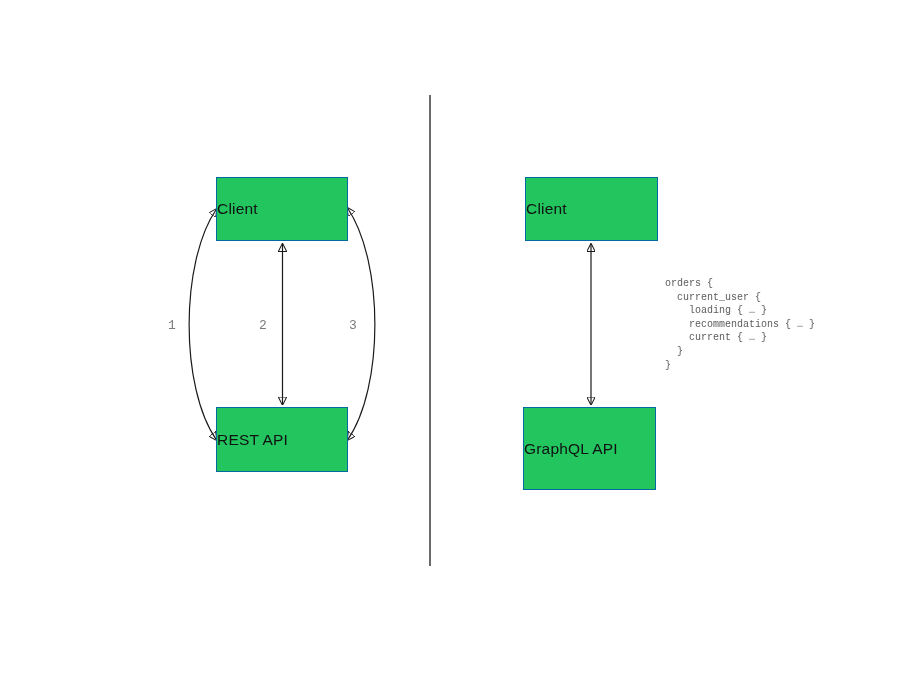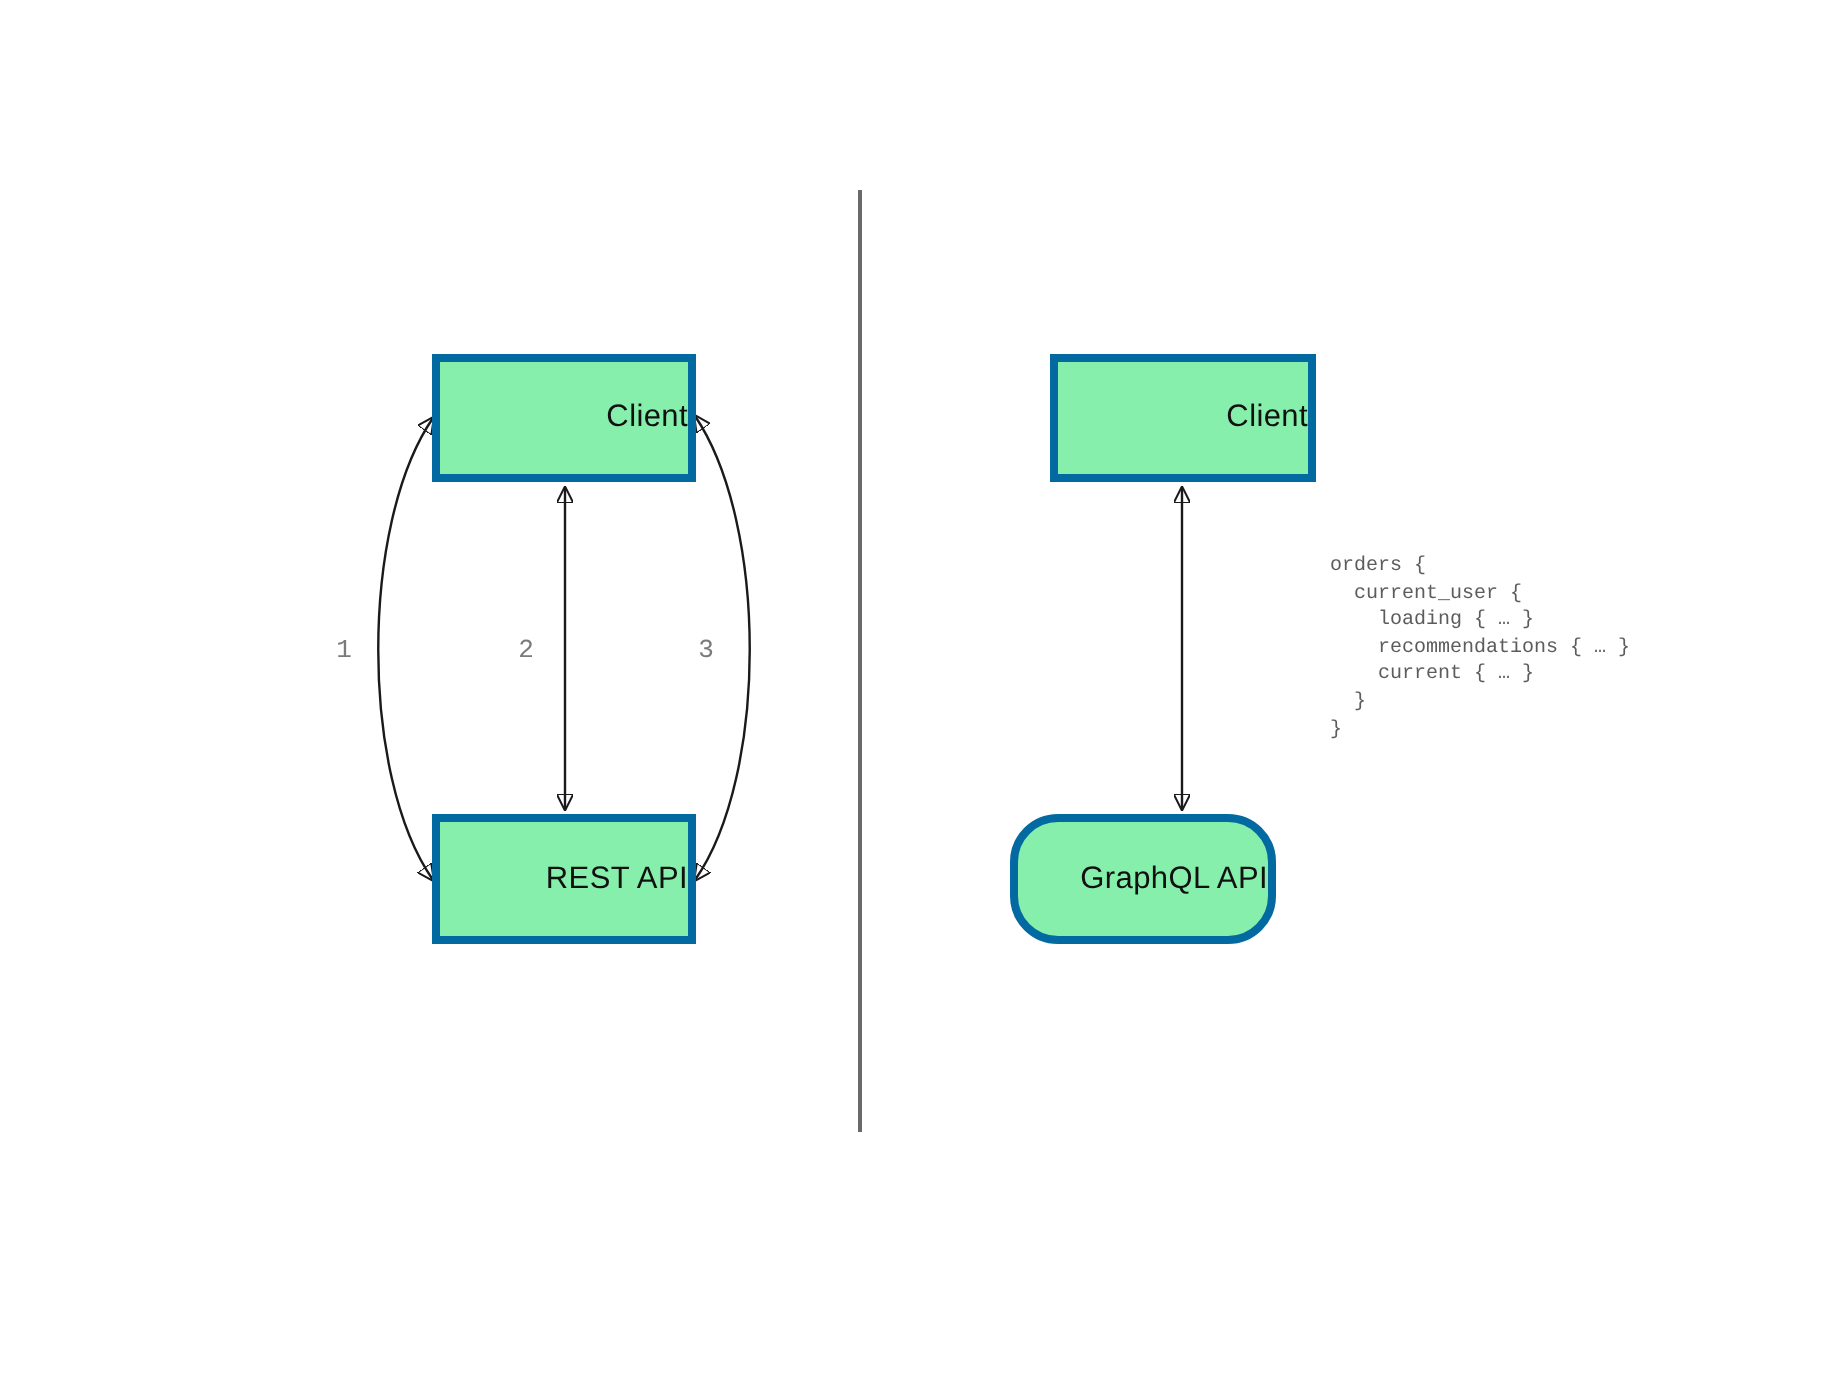--- a/index.html
+++ b/index.html
@@ -11,28 +11,28 @@
     position:absolute; top:22px; left:407px; transform:translateX(-50%);
     text-align:center; font-size:15px; line-height:21px; color:#161616;
     white-space:nowrap;
   }
   .divider {
     position:absolute; left:429px; top:95px; width:2px; height:471px;
     background:#6a6a6a;
   }
   .node {
     position:absolute; box-sizing:border-box;
-    background:#86efac; border:4px solid #0369a1;
-    display:flex; align-items:center; justify-content:flex-end;
+    background:#22c55e; border:1px solid #0369a1;
+    display:flex; align-items:center; justify-content:flex-start;
     font-size:15.5px; color:#111111; letter-spacing:0.2px;
   }
   .node-rest-client   { left:216px; top:177px; width:132px; height:64px; }
   .node-rest-api      { left:216px; top:407px; width:132px; height:65px; }
   .node-gql-client    { left:525px; top:177px; width:133px; height:64px; }
-  .node-gql-api       { left:505px; top:407px; width:133px; height:65px;border-radius:24px; }
+  .node-gql-api       { left:523px; top:407px; width:133px; height:83px; }
   .mono {
     font-family:"Liberation Mono","DejaVu Sans Mono", monospace;
     color:#5c5c5c;
   }
   .endpoints {
     position:absolute; left:8px; top:176px;
     font-size:10px; line-height:13.5px;
   }
   .endpoints > div, .query > div { white-space:pre; }
   .query {

